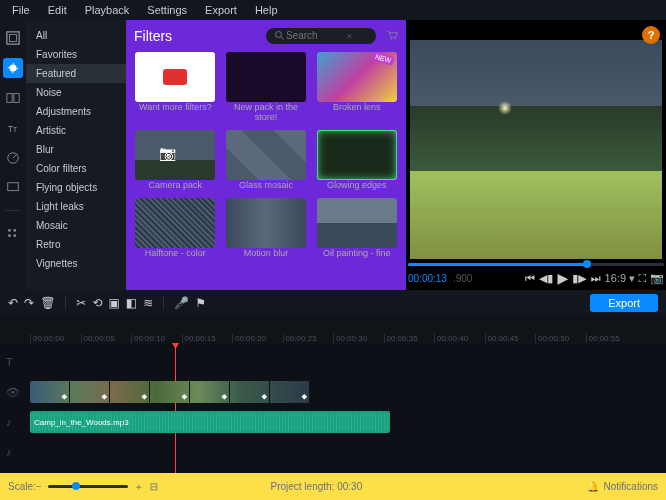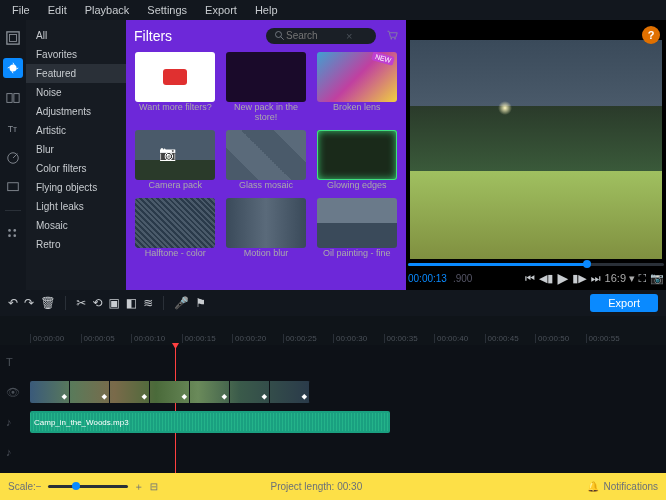--- a/index.html
+++ b/index.html
@@ -143,20 +143,21 @@
       <div class="cat sel">Featured</div>
       <div class="cat">Noise</div>
       <div class="cat">Adjustments</div>
       <div class="cat">Artistic</div>
       <div class="cat">Blur</div>
       <div class="cat">Color filters</div>
       <div class="cat">Flying objects</div>
       <div class="cat">Light leaks</div>
       <div class="cat">Mosaic</div>
       <div class="cat">Retro</div>
+      <div class="cat">Vignettes</div>
     </div>
 
     <div class="panel">
       <div class="panel-hdr">
         <span class="panel-title">Filters</span>
         <div class="search-box">
           <svg class="icon-svg" viewBox="0 0 16 16">
               <circle cx="6" cy="6" r="4" fill="none" stroke="#8a9098"></circle>
               <path d="M9 9 L13 13" stroke="#8a9098"></path>
             </svg>

